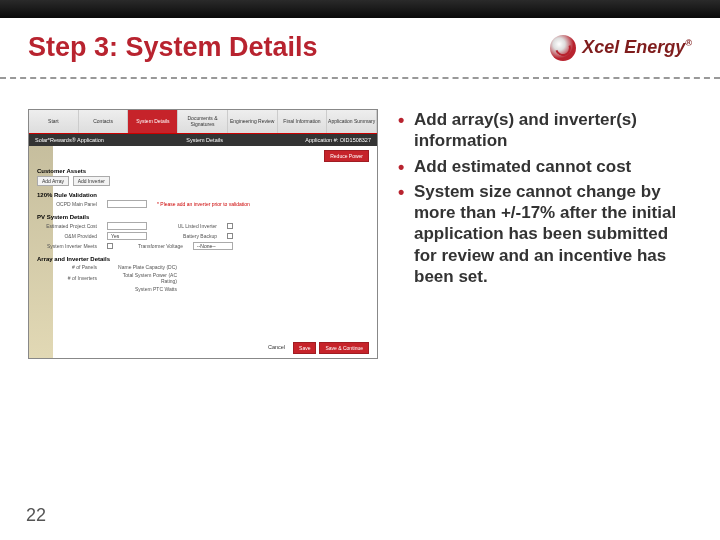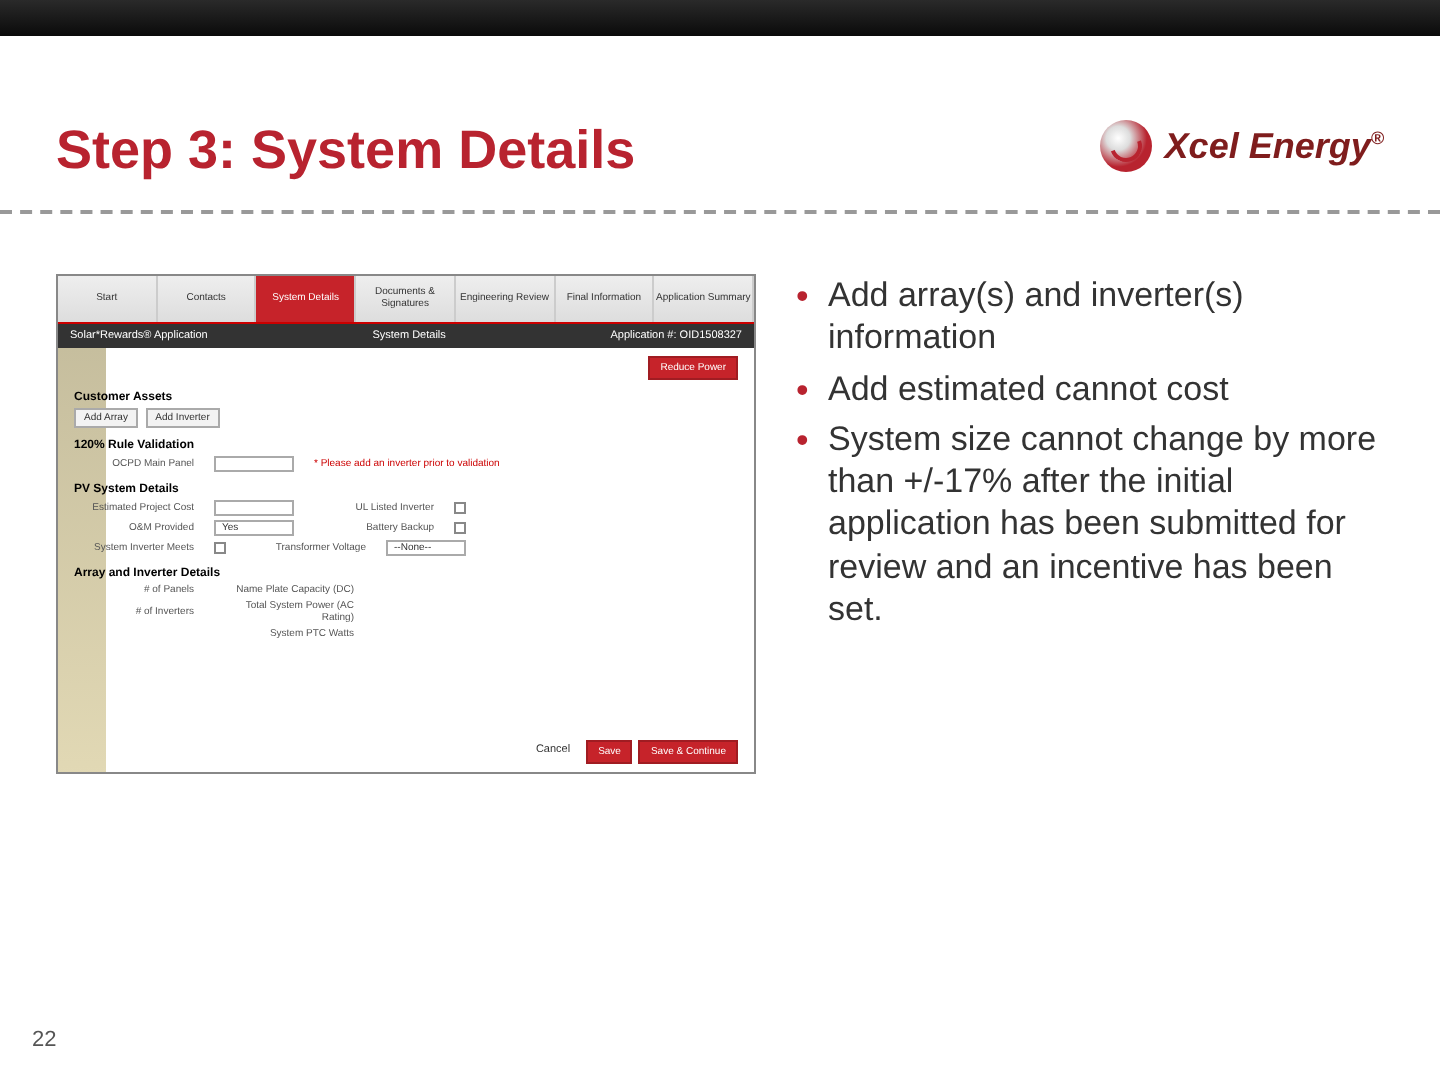--- a/index.html
+++ b/index.html
@@ -10,24 +10,23 @@
     background: #fff;
     position: relative;
     overflow: hidden;
   }
   .header-bar {
     height: 18px;
     background: linear-gradient(to bottom, #2a2a2a, #0a0a0a);
   }
   .title-row {
     display: flex;
-    align-items: flex-start;
+    align-items: center;
     justify-content: space-between;
     padding: 14px 28px 10px 28px;
-    margin-top: 28px;
   }
   .slide-title {
     font-size: 27px;
     font-weight: bold;
     color: #B8232F;
   }
   .logo {
     display: flex;
     align-items: center;
     gap: 6px;
@@ -182,33 +181,34 @@
     flex: 1;
     font-size: 17px;
     color: #333;
     line-height: 1.25;
   }
   .bullets ul { list-style: none; }
   .bullets li {
     position: relative;
     padding-left: 18px;
     margin-bottom: 4px;
+    font-weight: bold;
   }
   .bullets li::before {
     content: "•";
     position: absolute;
     left: 2px;
     color: #B8232F;
     font-size: 18px;
   }
   .page-num {
     position: absolute;
     bottom: 14px;
-    left: 16px;
-    font-size: 11px;
+    left: 26px;
+    font-size: 18px;
     color: #555;
   }
 </style>
 </head>
 <body>
 
 <div class="header-bar"></div>
 
 <div class="title-row">
   <div class="slide-title">Step 3: System Details</div>

